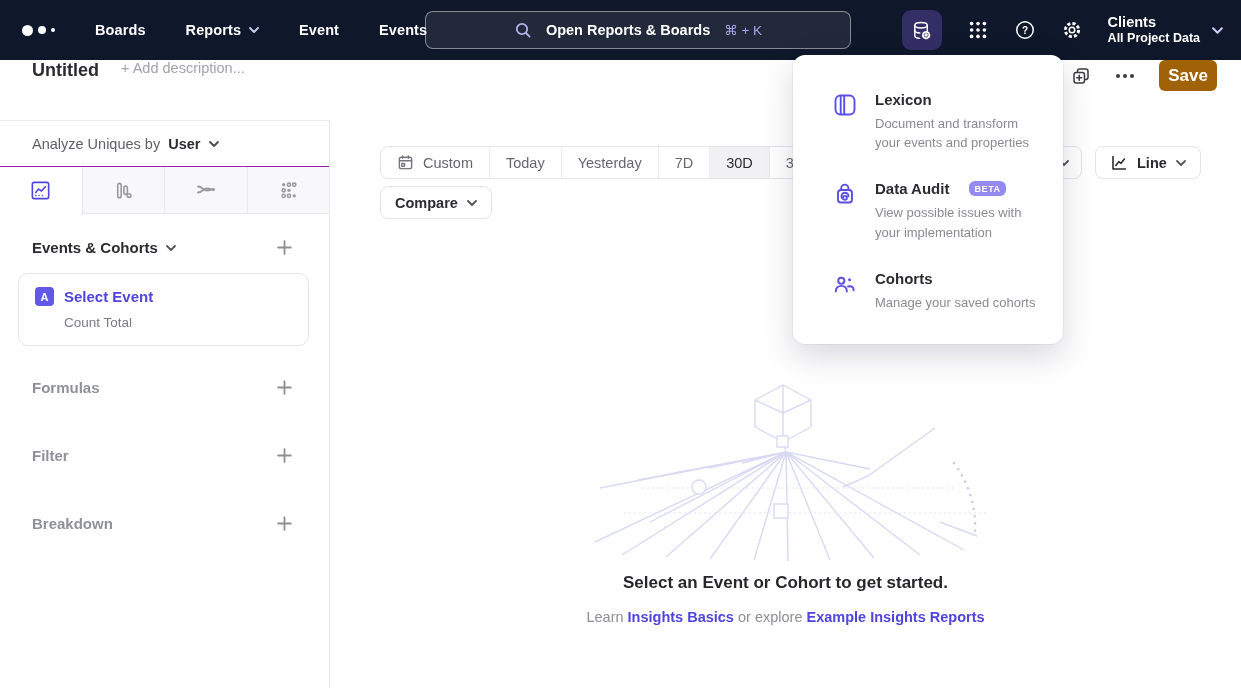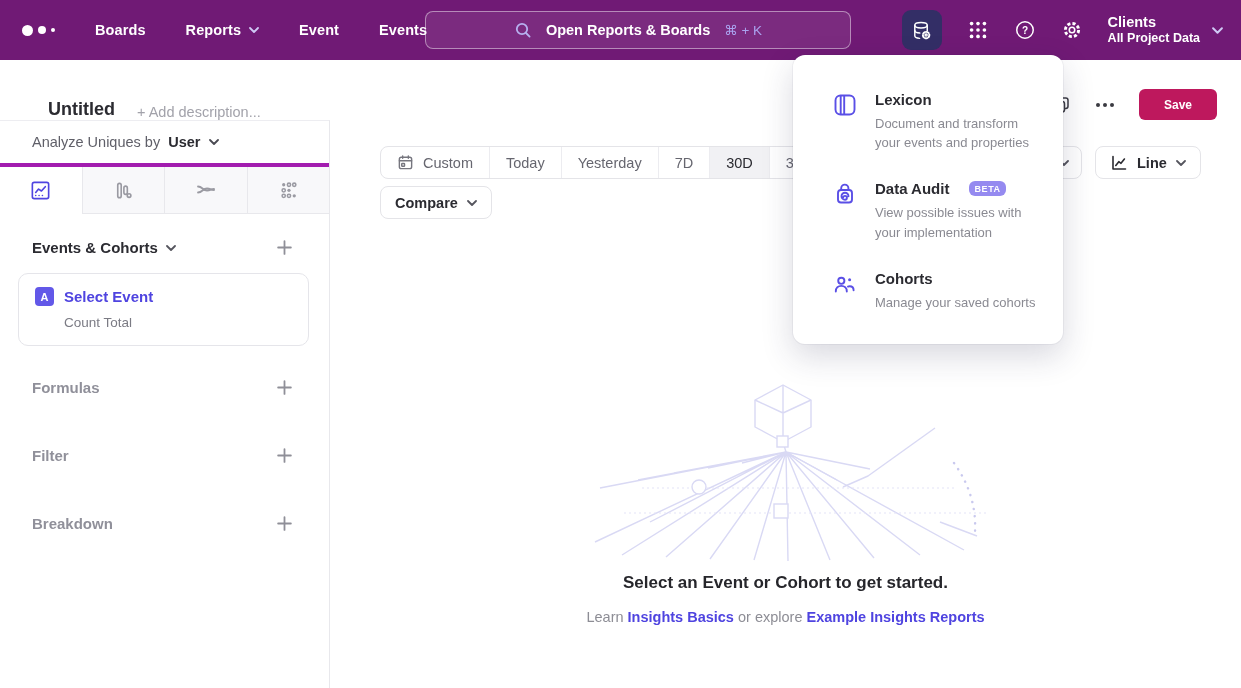--- a/index.html
+++ b/index.html
@@ -1,21 +1,21 @@
 <!DOCTYPE html>
 <html><head>
 <meta charset="utf-8">
 <style>
   * { margin:0; padding:0; box-sizing:border-box; }
   html,body { width:1241px; height:688px; background:#fff; overflow:hidden;
               font-family:"Liberation Sans", sans-serif; }
   svg { display:block; }
 
   
-  .navbar { position:relative; height:60px; background:#701a75; display:flex; align-items:center; }
+  .navbar { position:relative; height:60px; background:#0f172a; display:flex; align-items:center; }
   .logo { display:flex; align-items:center; gap:5px; margin:0 40px 0 22px; }
   .logo i { display:block; border-radius:50%; background:#fff; }
   .logo i:nth-child(1){ width:11px; height:11px; }
   .logo i:nth-child(2){ width:8px;  height:8px;  }
   .logo i:nth-child(3){ width:4px;  height:4px;  }
   .nav-links { display:flex; align-items:center; gap:40px; }
   .nav-link { color:#fff; font-size:14.5px; font-weight:700; letter-spacing:.1px;
               display:flex; align-items:center; gap:8px; cursor:pointer; }
   .chev { stroke:currentColor; fill:none; stroke-width:1.8; stroke-linecap:round; stroke-linejoin:round; }
   .nav-link .chev { color:#cfcaf6; }
@@ -28,37 +28,37 @@
   .searchbar .q-short { color:#aaa3ef; font-size:13.5px; font-weight:400; }
 
   .nav-right { position:absolute; right:18px; top:0; height:60px; display:flex; align-items:center; gap:25px; }
   .icon-btn { color:#fff; cursor:pointer; display:flex; align-items:center; justify-content:center; }
   .icon-btn.active { width:40px; height:40px; background:#332E66; border-radius:9px; }
   .project { display:flex; align-items:center; gap:12px; color:#fff; cursor:pointer; }
   .project .p-name  { font-size:14.5px; font-weight:700; line-height:1.25; }
   .project .p-scope { font-size:12.5px; font-weight:700; line-height:1.25; }
 
   
-  .rep-header { height:60px; display:flex; align-items:flex-end; padding:0 24px 0 48px; background:#fff; }
+  .rep-header { height:60px; display:flex; align-items:flex-start; padding:0 24px 0 32px; background:#fff; }
   .rep-title { font-size:18px; font-weight:700; color:#2B2B31; cursor:text; }
   .rep-desc  { margin-left:22px; font-size:14.5px; color:#A2A2AA; cursor:text; }
   .rep-right { margin-left:auto; display:flex; align-items:center; gap:25px; }
   .dots3 { display:flex; gap:3px; cursor:pointer; }
   .dots3 i { width:4px; height:4px; border-radius:50%; background:#3A3A41; }
-  .save-btn { width:78px; height:31px; background:#be185d; color:#fff; border:none; border-radius:6px;
-              font-size:12px; font-weight:700; font-family:inherit; cursor:default; }
+  .save-btn { width:58px; height:31px; background:#a16207; color:#fff; border:none; border-radius:6px;
+              font-size:17px; font-weight:700; font-family:inherit; cursor:default; }
 
   
   .content { display:flex; height:568px; }
   .sidebar { width:330px; border-right:1px solid #E8E8EC; border-top:1px solid #EDEDF1; flex:none; }
   .main { position:relative; flex:1; background:#fff; }
 
   
   .analyze-row { height:46px; display:flex; align-items:center; gap:5px; padding-left:32px;
-                 border-bottom:4px solid #a21caf; font-size:14.5px; color:#5F5F68; }
+                 border-bottom:1px solid #a21caf; font-size:14.5px; color:#5F5F68; }
   .analyze-row b { color:#2B2B31; font-weight:700; margin-left:3px; }
   .analyze-row .chev { color:#4A4A52; margin-left:4px; cursor:pointer; }
   .viz-tabs { display:flex; height:47px; border-bottom:1px solid #E8E8EC; }
   .viz-tab { position:relative; flex:1; display:flex; align-items:center; justify-content:center;
              background:#F8F8FA; border-right:1px solid #E8E8EC; color:#9A9AA2; cursor:pointer; }
   .viz-tab:last-child { border-right:none; }
   .viz-tab.active { background:#fff; color:#4F44E0; }
   .viz-tab.active::after { content:""; position:absolute; left:0; right:0; bottom:-1px; height:1px; background:#fff; }
 
   .ec-header { margin-top:25px; padding:0 36px 0 32px; display:flex; align-items:center; }

